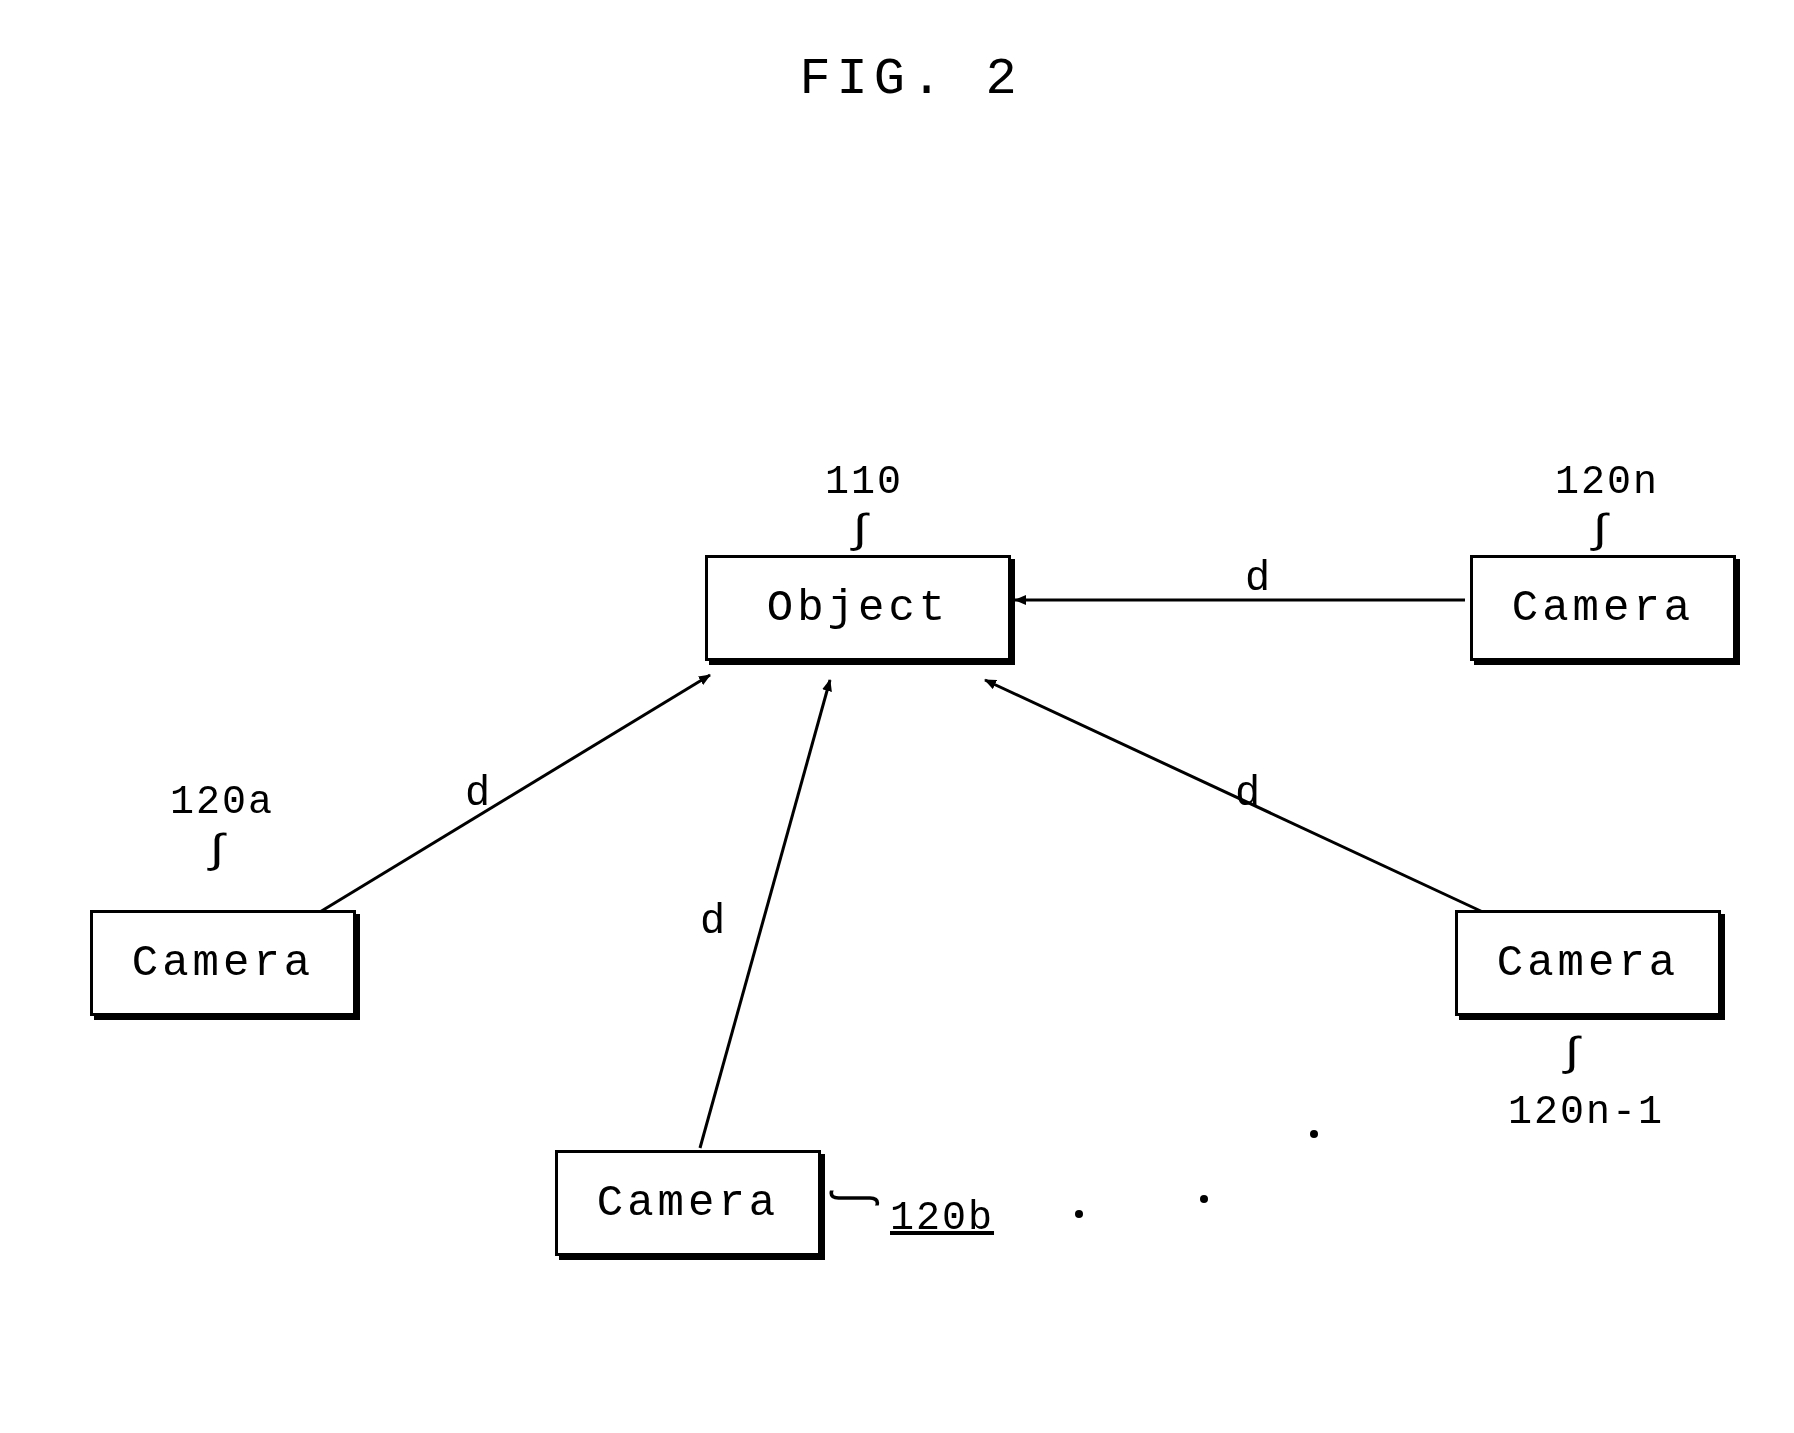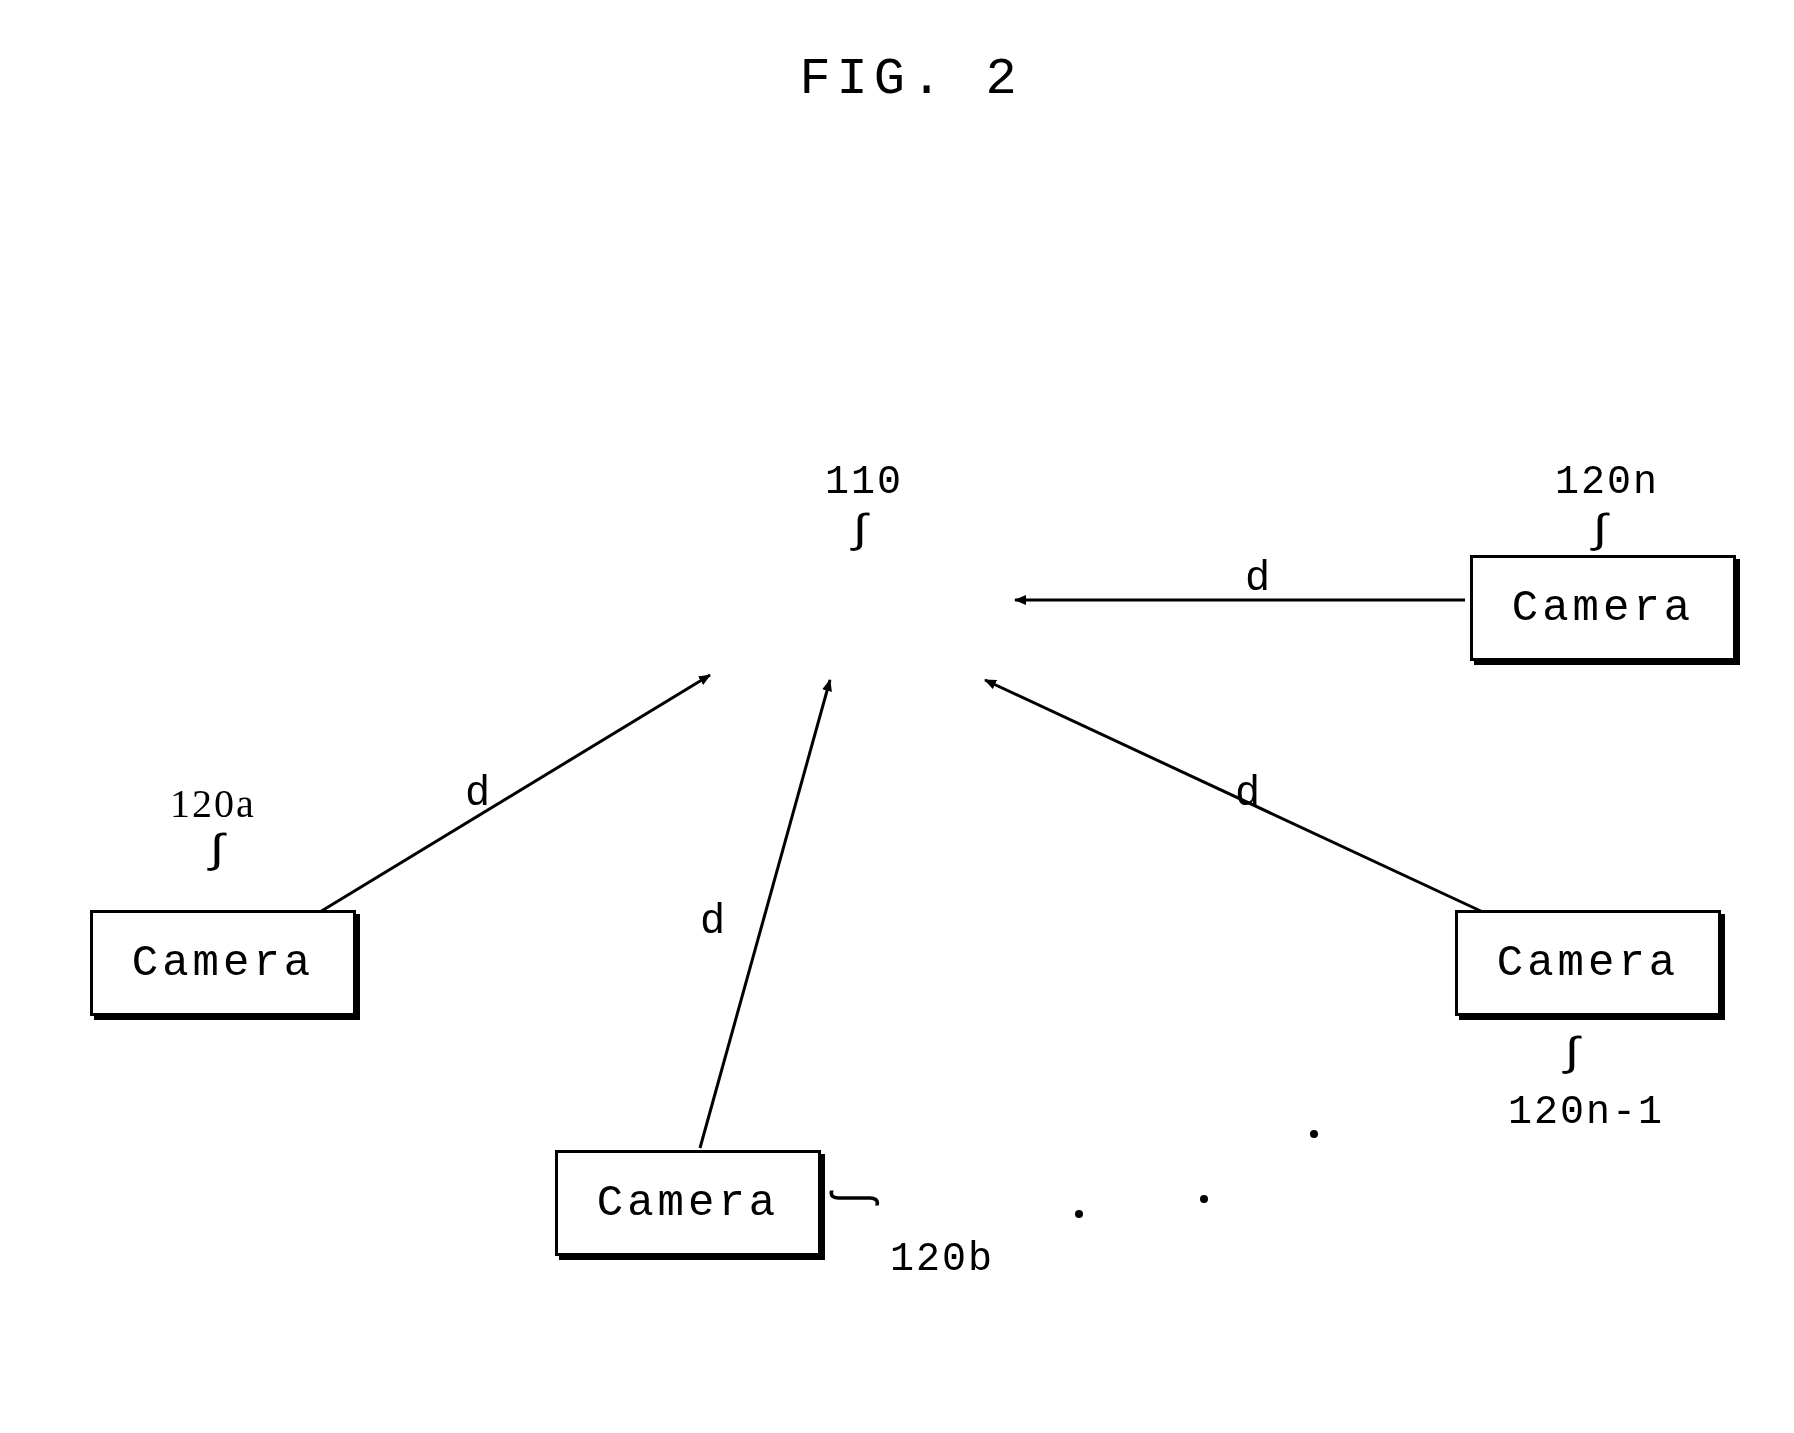--- a/index.html
+++ b/index.html
@@ -84,34 +84,37 @@
 
     <line x1="310" y1="918" x2="710" y2="675" stroke="#000" stroke-width="3" marker-end="url(#arrowhead)"></line>
 
     <line x1="700" y1="1148" x2="830" y2="680" stroke="#000" stroke-width="3" marker-end="url(#arrowhead)"></line>
 
     <line x1="1500" y1="920" x2="985" y2="680" stroke="#000" stroke-width="3" marker-end="url(#arrowhead)"></line>
 
     <line x1="1465" y1="600" x2="1015" y2="600" stroke="#000" stroke-width="3" marker-end="url(#arrowhead)"></line>
   </svg>
 
+  <div class="box" style="left:705px; top:555px; width:300px; height:100px;">
+    <span>Object</span>
+  </div>
   <div class="ref-label" style="left:825px; top:460px;">110</div>
   <div class="squiggle" style="left:848px; top:512px;">∫</div>
 
   <div class="box" style="left:90px; top:910px; width:260px; height:100px;">
     <span>Camera</span>
   </div>
-  <div class="ref-label" style="left:170px; top:780px;font-family:Liberation Serif, serif;">120a</div>
+  <div class="ref-label" style="left:170px; top:780px;">120a</div>
   <div class="squiggle" style="left:205px; top:832px;">∫</div>
   <div class="d-label" style="left:465px; top:770px;">d</div>
 
   <div class="box" style="left:555px; top:1150px; width:260px; height:100px;">
     <span>Camera</span>
   </div>
-  <div class="ref-label" style="left:890px; top:1237px;">120b</div>
+  <div class="ref-label" style="left:890px; top:1196px;text-decoration:underline;">120b</div>
   <div class="squiggle" style="left:842px; top:1178px; transform: scaleX(1.3) rotate(90deg);">∫</div>
   <div class="d-label" style="left:700px; top:898px;">d</div>
 
   <div class="box" style="left:1455px; top:910px; width:260px; height:100px;">
     <span>Camera</span>
   </div>
   <div class="ref-label" style="left:1508px; top:1090px;text-align:center;">120n-1</div>
   <div class="squiggle" style="left:1560px; top:1035px;">∫</div>
   <div class="d-label" style="left:1235px; top:770px;">d</div>
 

